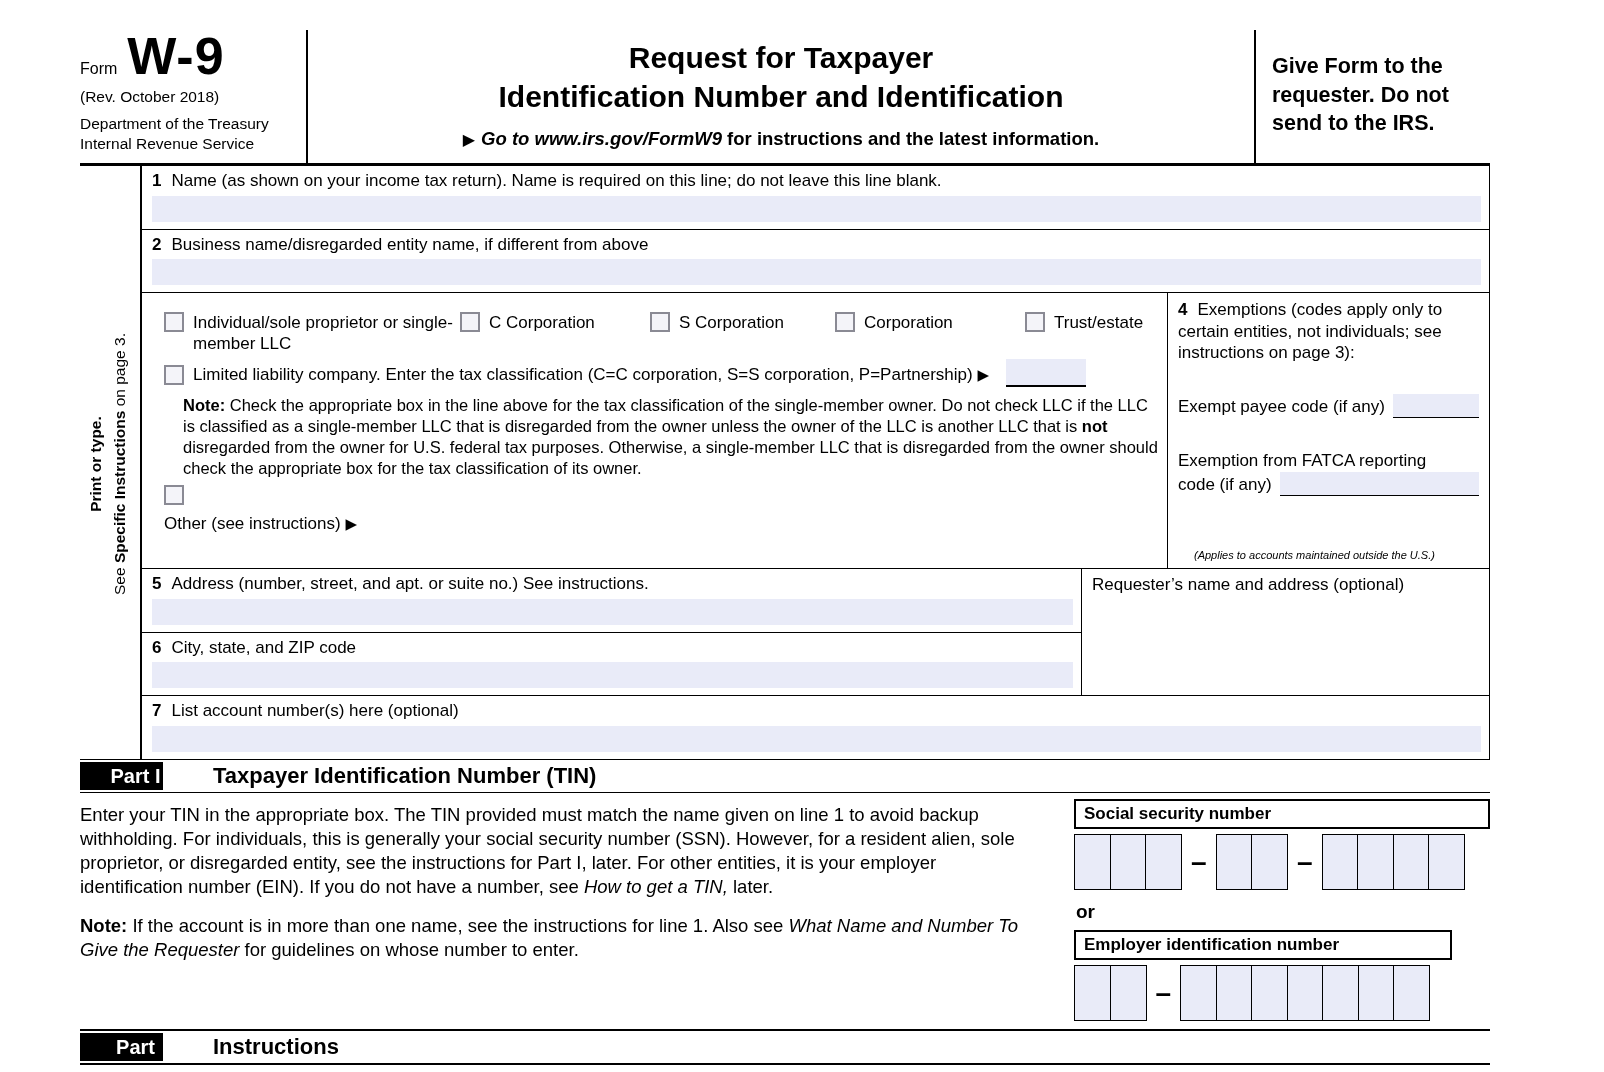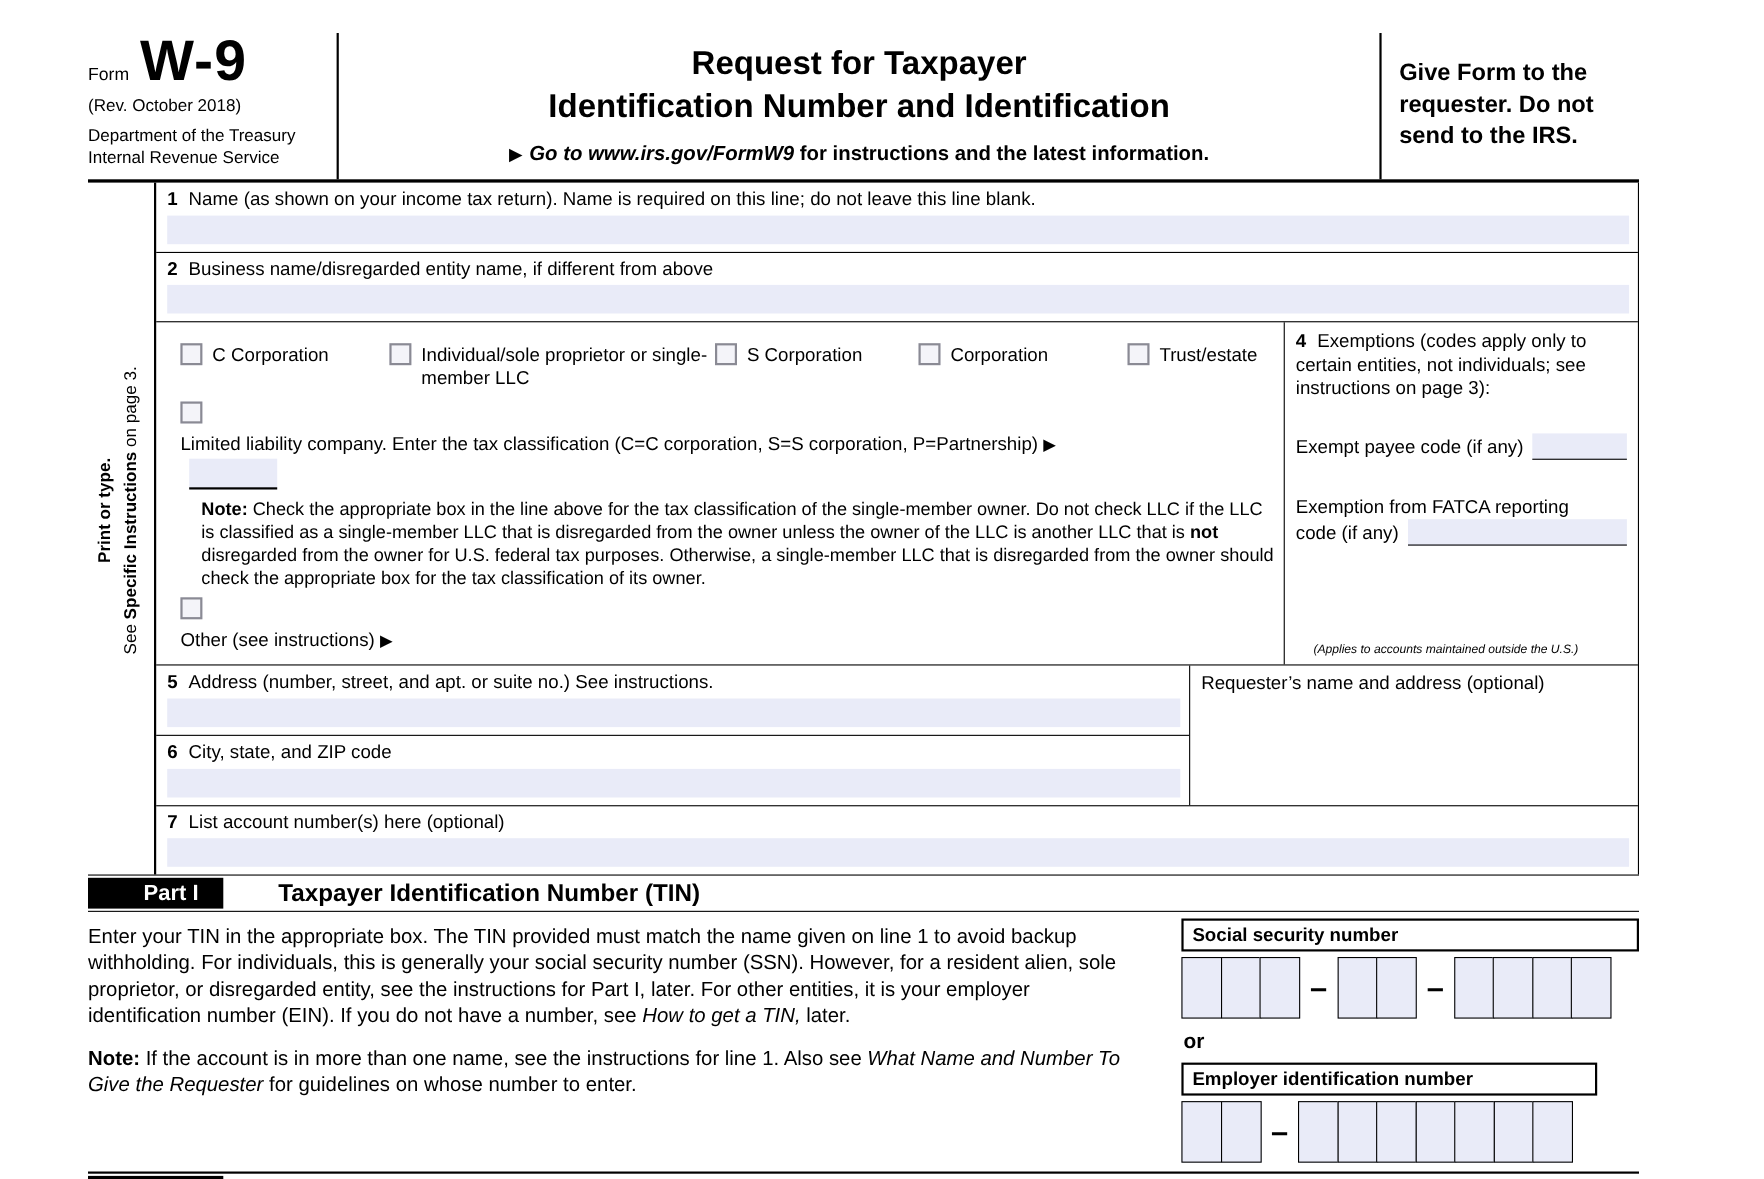--- a/index.html
+++ b/index.html
@@ -46,41 +46,41 @@
   .row3{display:flex;min-height:276px;}
   .row3-left{flex:1;padding:6px 6px 6px 10px;border-right:1.5px solid #000;}
   .row3-right{width:321px;flex:none;padding:6px 10px;position:relative;font-size:17px;line-height:1.3;}
   .cb-row{display:flex;margin-top:13px;padding-left:12px;}
   .cb-item{display:flex;gap:9px;font-size:17px;line-height:1.25;}
   .cb-item.w1{width:296px;}
   .cb-item.w2{width:190px;}
   .cb-item.w3{width:185px;}
   .cb-item.w4{width:190px;}
   .cb{width:20px;height:20px;border:2px solid #8a8a94;background:#f4f4f9;flex:none;}
-  .llc-row{display:flex;gap:9px;margin-top:10px;padding-left:12px;font-size:17px;align-items:flex-start;flex-direction:column;}
+  .llc-row{display:flex;gap:9px;margin-top:10px;padding-left:12px;font-size:17px;align-items:flex-start;}
   .llc-input{width:80px;height:28px;background:var(--field-bg,#e9ebf8);border-bottom:2px solid #000;margin-left:8px;margin-top:-6px;flex:none;}
   .note3{font-size:16.5px;line-height:1.27;margin:8px 2px 0 31px;}
   .other-row{display:flex;gap:9px;margin-top:7px;padding-left:12px;font-size:17px;align-items:flex-start;flex-direction:column;}
   .other-input{flex:1;height:26px;background:var(--field-bg,#e9ebf8);margin:-3px 4px 0 12px;}
   .arrow{font-size:15px;}
   .f4-exempt{display:flex;margin-top:30px;align-items:flex-end;}
   .f4-input{flex:1;height:24px;background:var(--field-bg,#e9ebf8);border-bottom:1.5px solid #000;margin-left:8px;min-width:60px;}
   .f4-fatca{margin-top:32px;}
   .f4-fatca2{display:flex;align-items:flex-end;}
   .applies{position:absolute;left:26px;bottom:6px;font-size:11px;font-style:italic;}
 
   
   .row56{display:flex;}
   .r56-left{width:940px;flex:none;border-right:1.5px solid #000;}
   .r5{border-bottom:1.5px solid #000;}
   .r56-right{flex:1;padding:5px 10px;}
 
   
   .part-bar{display:flex;align-items:center;border-bottom:1.5px solid #000;padding:2px 0;}
-  .part-badge{background:#000;color:#fff;font-weight:700;font-size:20px;width:123px;height:28px;line-height:28px;text-align:center;flex:none;padding-left:28px;}
+  .part-badge{background:#000;color:#fff;font-weight:700;font-size:20px;width:83px;height:28px;line-height:28px;text-align:center;flex:none;padding-left:28px;}
   .part-title{font-weight:700;font-size:22px;margin-left:50px;}
   .part2{border-top:2px solid #000;border-bottom:2px solid #000;margin-top:8px;}
 
   
   .p1-content{display:flex;padding-top:4px;}
   .p1-text{flex:1;font-size:18.5px;line-height:1.3;padding:6px 48px 0 0;}
   .p1-para{margin:0 0 15px;}
   .p1-note{margin:0;}
   .p1-tin{width:416px;flex:none;padding-top:2px;}
   .tin-box{border:2px solid #000;font-weight:700;font-size:17px;padding:3px 8px;}
@@ -136,27 +136,27 @@
 
       <div class="row pad">
         <div class="flabel"><span class="fnum">2</span><span>Business name/disregarded entity name, if different from above</span></div>
         <div class="input-bar"></div>
       </div>
 
       <div class="row row3">
         <div class="row3-left">
 
           <div class="cb-row">
+            <div class="cb-item w1">
+              <span class="cb"></span>
+              <span>Individual/sole proprietor or single-member LLC</span>
+            </div>
             <div class="cb-item w2">
               <span class="cb"></span>
               <span>C Corporation</span>
-            </div>
-            <div class="cb-item w1">
-              <span class="cb"></span>
-              <span>Individual/sole proprietor or single-member LLC</span>
             </div>
             <div class="cb-item w3">
               <span class="cb"></span>
               <span>S Corporation</span>
             </div>
             <div class="cb-item w4">
               <span class="cb"></span>
               <span>Corporation</span>
             </div>
             <div class="cb-item">

